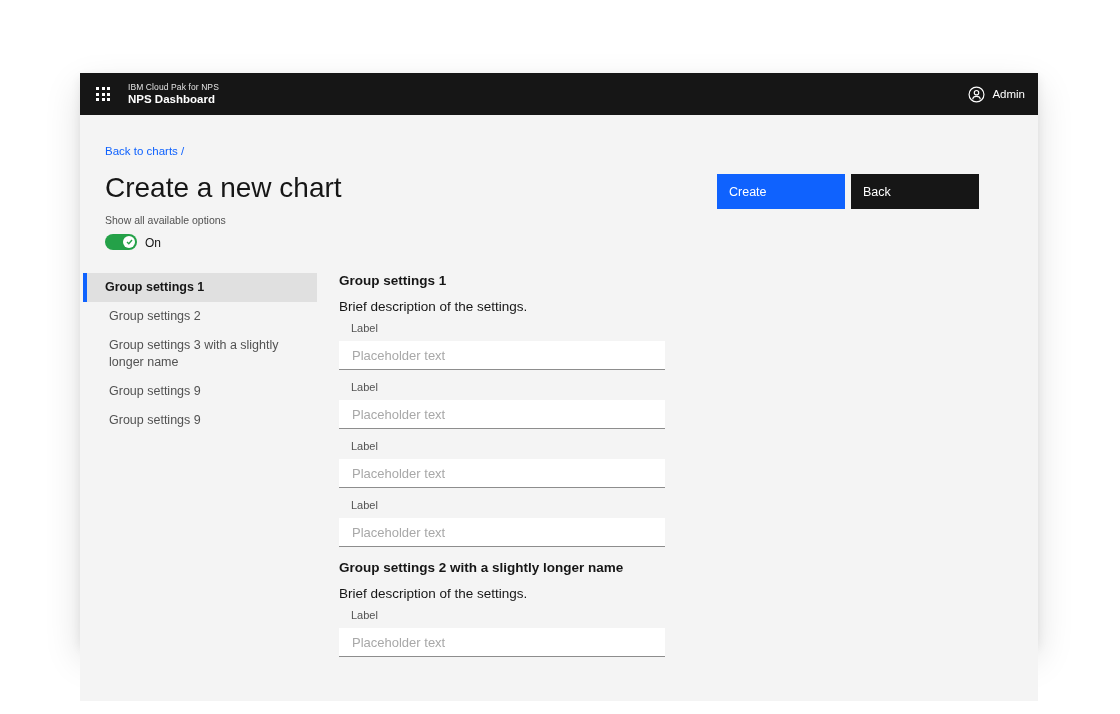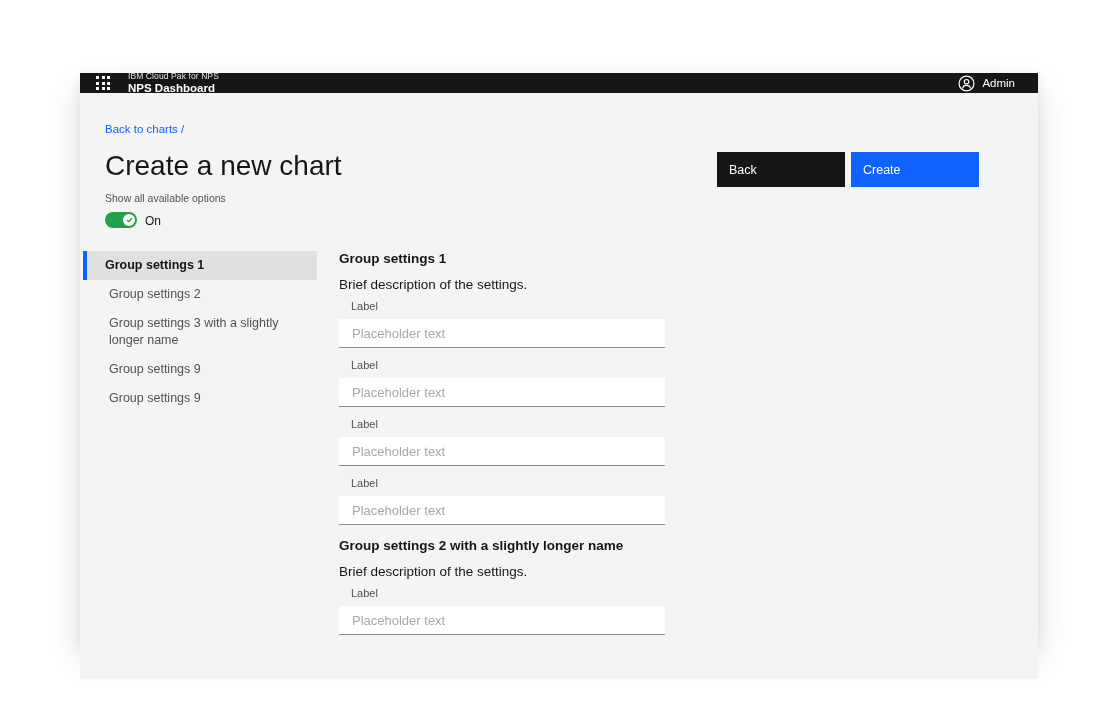--- a/index.html
+++ b/index.html
@@ -11,25 +11,25 @@
   }
   .app-card {
     position: absolute;
     left: 80px; top: 73px;
     width: 958px; height: 572px;
     background: #f4f4f4;
     box-shadow: 0 14px 34px rgba(0,0,0,0.13), 0 4px 10px rgba(0,0,0,0.07);
   }
   
   .topbar {
-    height: 20px;
+    height: 42px;
     background: #161616;
     display: flex;
     align-items: center;
-    padding: 0 23px 0 12px;
+    padding: 0 13px 0 12px;
   }
   .switcher-btn {
     width: 22px; height: 22px;
     display: flex; align-items: center; justify-content: center;
     cursor: pointer;
   }
   .switcher-grid {
     width: 14px; height: 14px;
     display: grid;
     grid-template-columns: repeat(3, 3px);
@@ -211,22 +211,22 @@
     </div>
   </header>
 
   <div class="content">
 
     <a class="breadcrumb">Back to charts /</a>
 
     <h1 class="page-title">Create a new chart</h1>
 
     <div class="actions">
+      <button class="btn btn-create">Create</button>
       <button class="btn btn-back">Back</button>
-      <button class="btn btn-create">Create</button>
     </div>
 
     <div class="toggle-block">
       <span class="toggle-label">Show all available options</span>
       <div class="toggle-row">
         <div class="toggle">
           <span class="toggle-knob">
             <svg width="7" height="6" viewBox="0 0 7 6">
               <path d="M1 3 L2.8 4.7 L6 1" fill="none" stroke="#24a148" stroke-width="1.4"></path>
             </svg>

